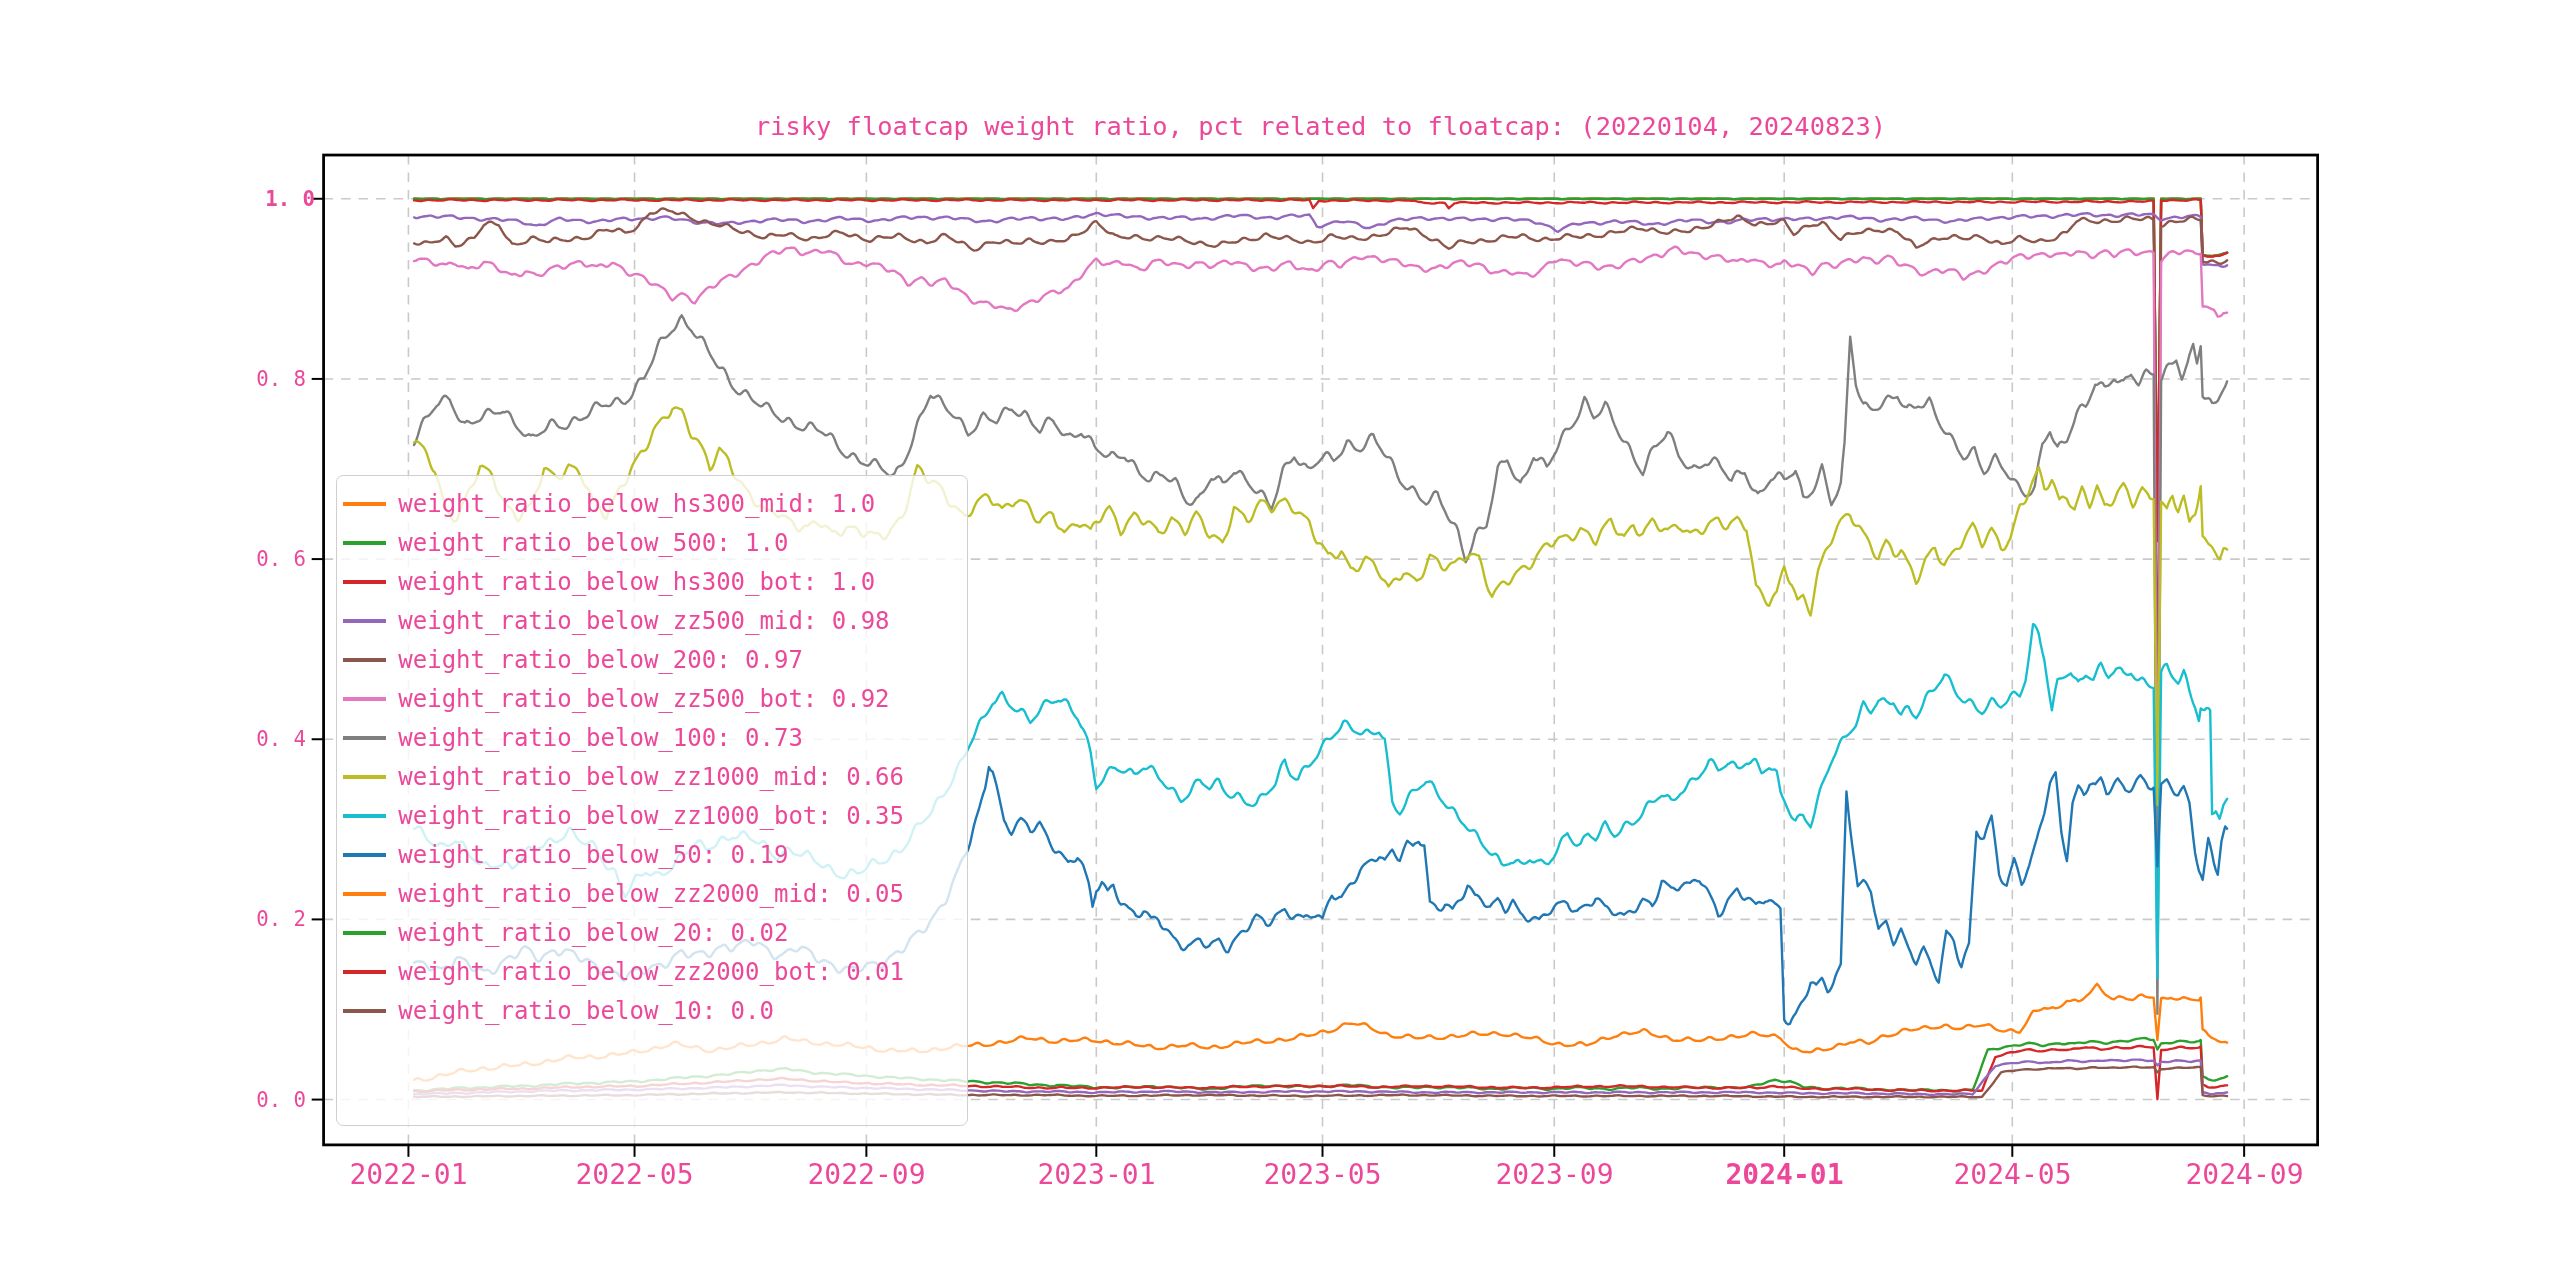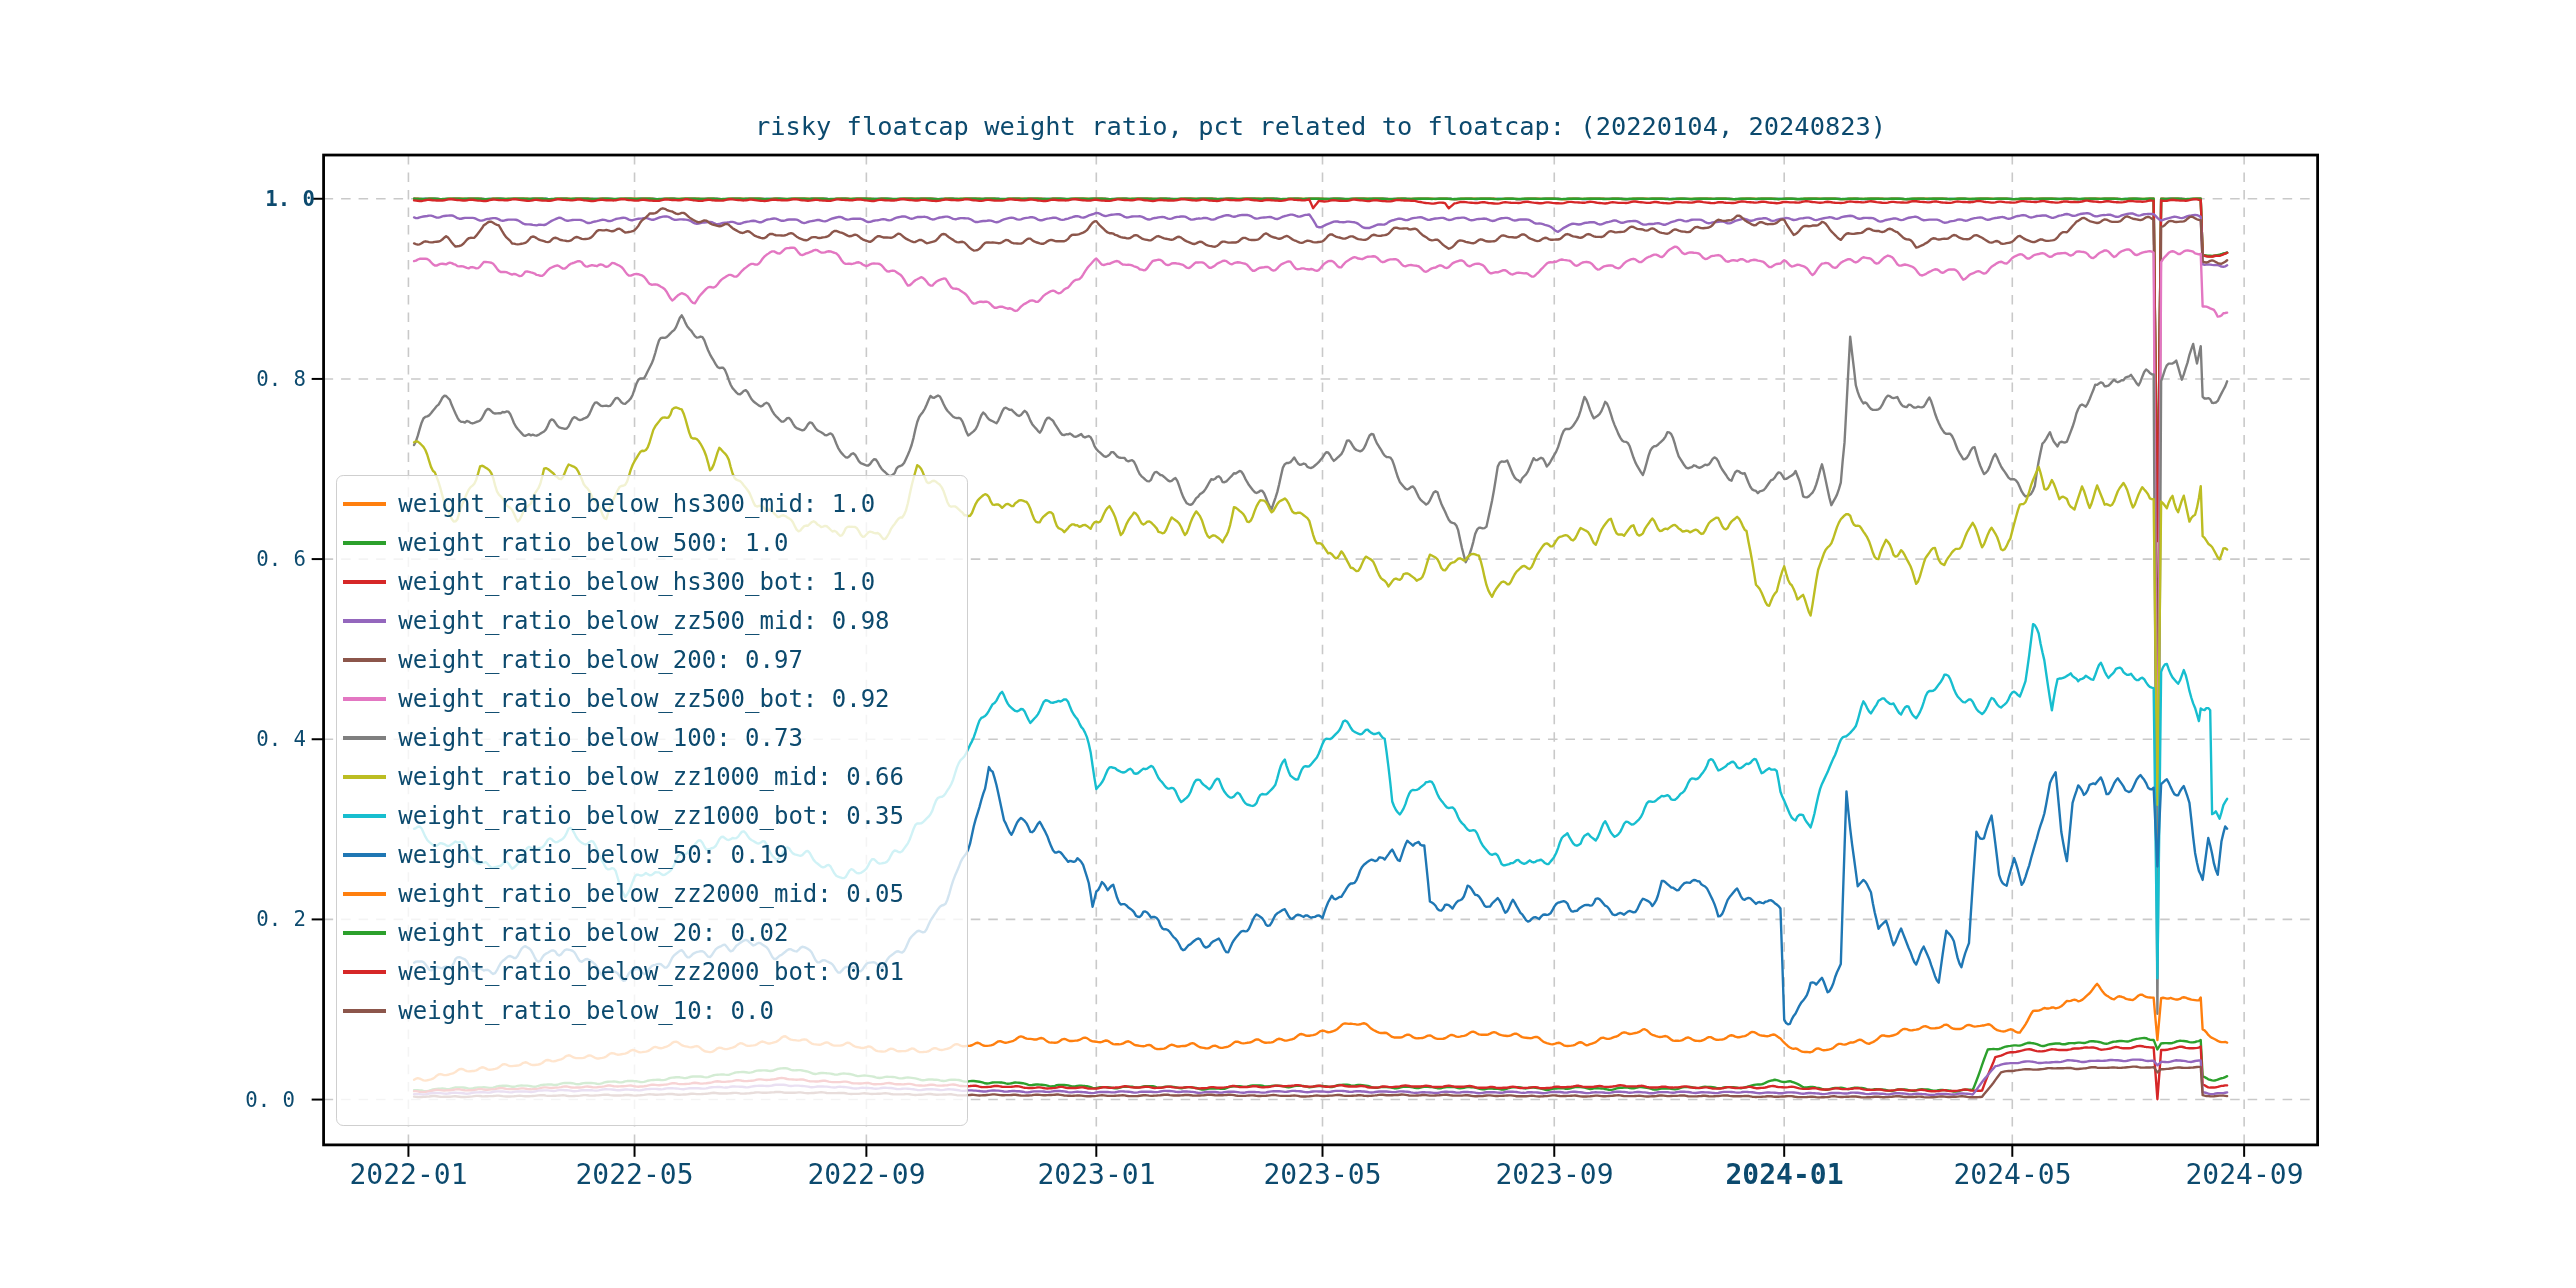--- a/index.html
+++ b/index.html
@@ -1,17 +1,17 @@
 <!DOCTYPE html>
 <html style="font-size:12.7px"><head>
 <meta charset="utf-8">
 <style>
   html,body{margin:0;padding:0;background:#ffffff;}
   .fig{position:relative;width:2536px;height:1288px;background:#ffffff;overflow:hidden;
-       font-family:"DejaVu Sans Mono","Liberation Mono",monospace;color:#0c4a6e;}
+       font-family:"DejaVu Sans Mono","Liberation Mono",monospace;color:#ec4899;}
   .title{position:absolute;top:110px;left:0;width:2641px;text-align:center;
          font-size:25.4px;line-height:32px;white-space:pre;}
   svg{position:absolute;top:0;left:0;}
   .ylab{position:absolute;width:95px;text-align:right;font-size:20.7px;line-height:24px;}
   .xlab{position:absolute;width:159px;text-align:center;font-size:28px;line-height:25.4px;}
   .legend{position:absolute;left:336px;top:475px;width:632px;height:651px;
           background:rgba(255,255,255,0.8);border:1.6px solid #cfcfcf;border-radius:7.2px;
           box-sizing:border-box;padding-top:8.7px;}
   .lrow{height:39px;display:flex;align-items:center;}
   .lswatch{display:inline-block;width:43px;height:4px;margin-left:5.6px;flex:none;}
@@ -81,21 +81,21 @@
         <line x1="392" x2="407" y1="1156.4" y2="1156.4"></line>
         <line x1="392" x2="407" y1="1383.0" y2="1383.0"></line>
       </g>
     </svg>
   <div id="ylabels">
       <div class="ylab" style="left: 220px; top: 187px; font-weight: bold;">1. 0</div>
       <div class="ylab" style="left: 211px; top: 367px;">0. 8</div>
       <div class="ylab" style="left: 211px; top: 547px;">0. 6</div>
       <div class="ylab" style="left: 211px; top: 727px;">0. 4</div>
       <div class="ylab" style="left: 211px; top: 907px;">0. 2</div>
-      <div class="ylab" style="left: 200px; top: 1088px;">0. 0</div>
+      <div class="ylab" style="left: 211px; top: 1088px;">0. 0</div>
     </div>
   <div id="xlabels">
       <div class="xlab" style="left: 329px; top: 1162px;">2022-01</div>
       <div class="xlab" style="left: 555px; top: 1162px;">2022-05</div>
       <div class="xlab" style="left: 787px; top: 1162px;">2022-09</div>
       <div class="xlab" style="left: 1017px; top: 1162px;">2023-01</div>
       <div class="xlab" style="left: 1243px; top: 1162px;">2023-05</div>
       <div class="xlab" style="left: 1475px; top: 1162px;">2023-09</div>
       <div class="xlab" style="left: 1705px; top: 1162px; font-weight: bold;">2024-01</div>
       <div class="xlab" style="left: 1933px; top: 1162px;">2024-05</div>

